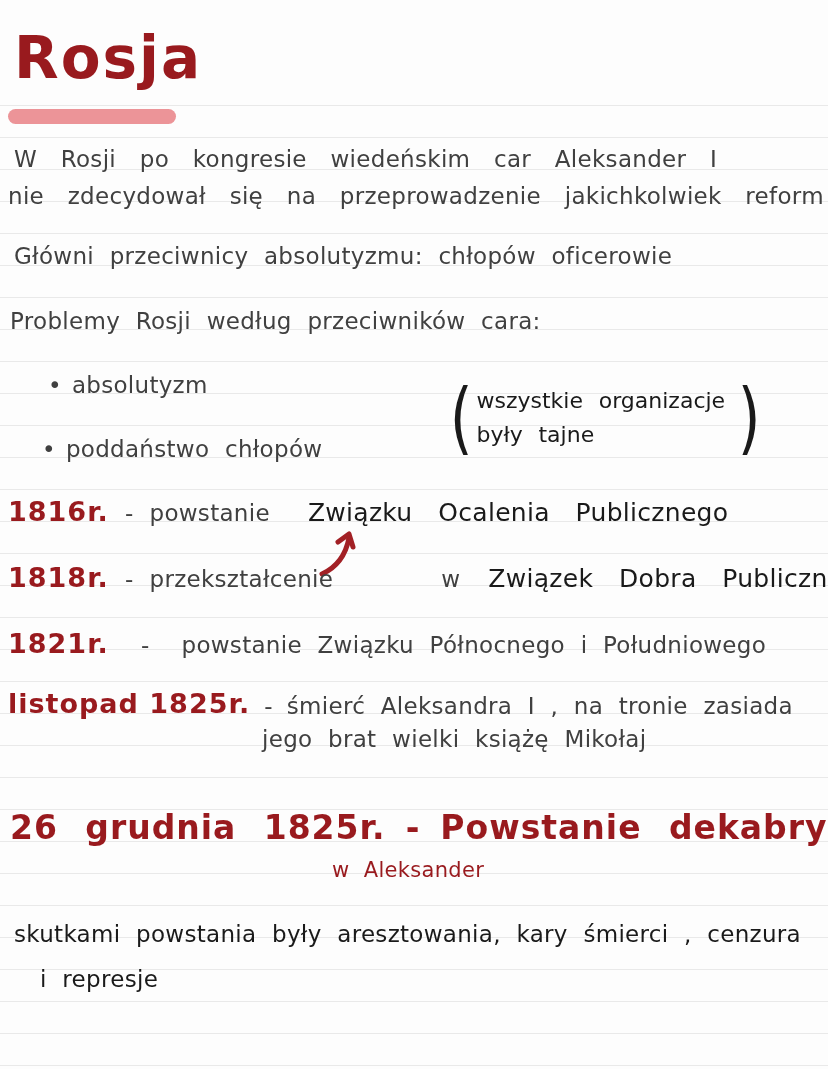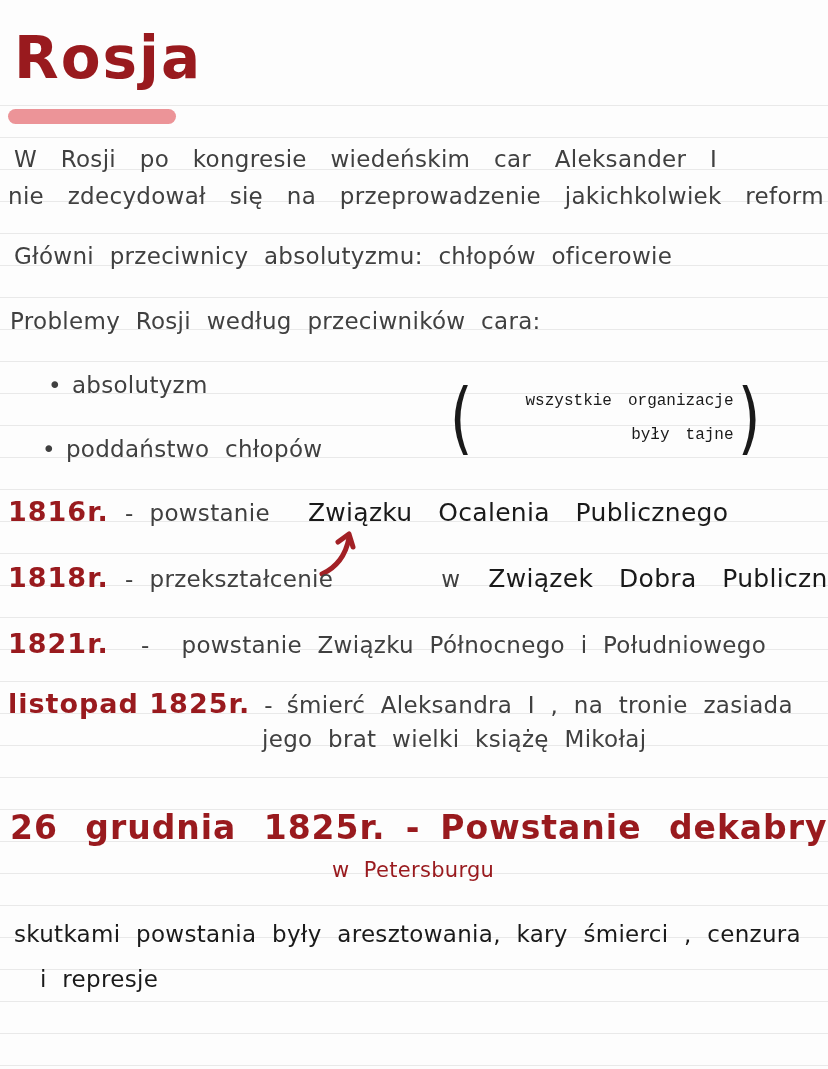--- a/index.html
+++ b/index.html
@@ -34,21 +34,21 @@
   .hand{font-size:23px;font-weight:500;word-spacing:0.7em;letter-spacing:0.3px;}
   .hand2{font-size:23px;font-weight:500;word-spacing:0.35em;letter-spacing:0.3px;}
   .date{font-size:27px;font-weight:700;letter-spacing:1px;}
   .row{display:flex;align-items:baseline;}
   .side-note{
     left:446px;top:381px;width:318px;
     display:flex;align-items:center;
     color:#1a1a1a;
   }
   .paren{font-size:78px;font-weight:400;line-height:0.95;transform:scaleX(0.75);}
-  .side-note-text{flex:1;text-align:right;font-size:16px;font-weight:500;line-height:34px;word-spacing:0.4em;font-family:Liberation Mono, monospace;}
+  .side-note-text{flex:1;text-align:left;font-size:22px;font-weight:500;line-height:34px;word-spacing:0.4em;}
   .arrow-wrap{left:316px;top:528px;width:48px;height:52px;}
   .big-event{font-size:33px;font-weight:700;letter-spacing:1px;word-spacing:0.45em;}
 </style>
 </head>
 <body>
 
 <div class="paper">
 
   <div class="ruled-lines"></div>
 
@@ -101,30 +101,30 @@
     <span class="hand2 red" style="margin-left:92px;">w</span>
     <span class="hand black" style="font-size:25px;margin-left:12px;">Związek Dobra Publicznego</span>
   </div>
 
   <div class="abs row" style="left:8px;top:628px;gap:32px;">
     <span class="date darkred">1821r.</span>
     <span class="hand2 red">-</span>
     <span class="hand2 red">powstanie Związku Północnego i Południowego</span>
   </div>
 
-  <div class="abs row" style="left:8px;top:688px;gap:14px;">
+  <div class="abs row" style="left:8px;top:688px;gap:14px;align-items:flex-end;">
     <span class="date darkred">listopad 1825r.</span>
     <span class="hand2 red">-</span>
     <span class="hand2 red">śmierć Aleksandra I , na tronie zasiada</span>
   </div>
   <div class="abs hand2 red" style="left:262px;top:726px;">jego brat wielki książę Mikołaj</div>
 
   <div class="abs row big-event darkred" style="left:10px;top:808px;gap:20px;">
     <span>26 grudnia 1825r.</span>
     <span>-</span>
     <span>Powstanie dekabrystów</span>
   </div>
-  <div class="abs hand2 darkred" style="left:332px;top:858px;font-size:21px;">w Petersburgu</div>
+  <div class="abs hand2 darkred" style="left:332px;top:858px;font-size:21px;">w Aleksander</div>
 
   <div class="abs hand2 black" style="left:14px;top:921px;">skutkami powstania były aresztowania, kary śmierci , cenzura</div>
   <div class="abs hand2 black" style="left:40px;top:954px;margin-top:12px;">i represje</div>
 
 </div>
 
 </body></html>

